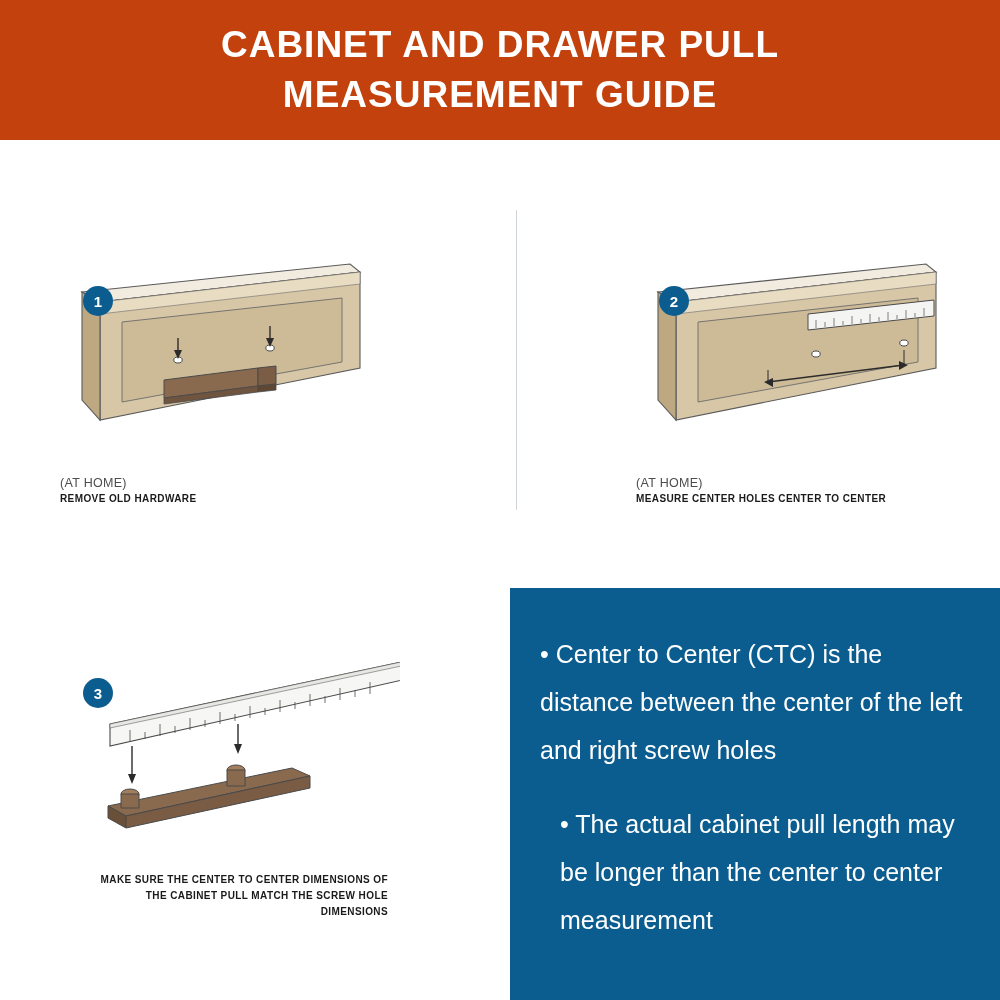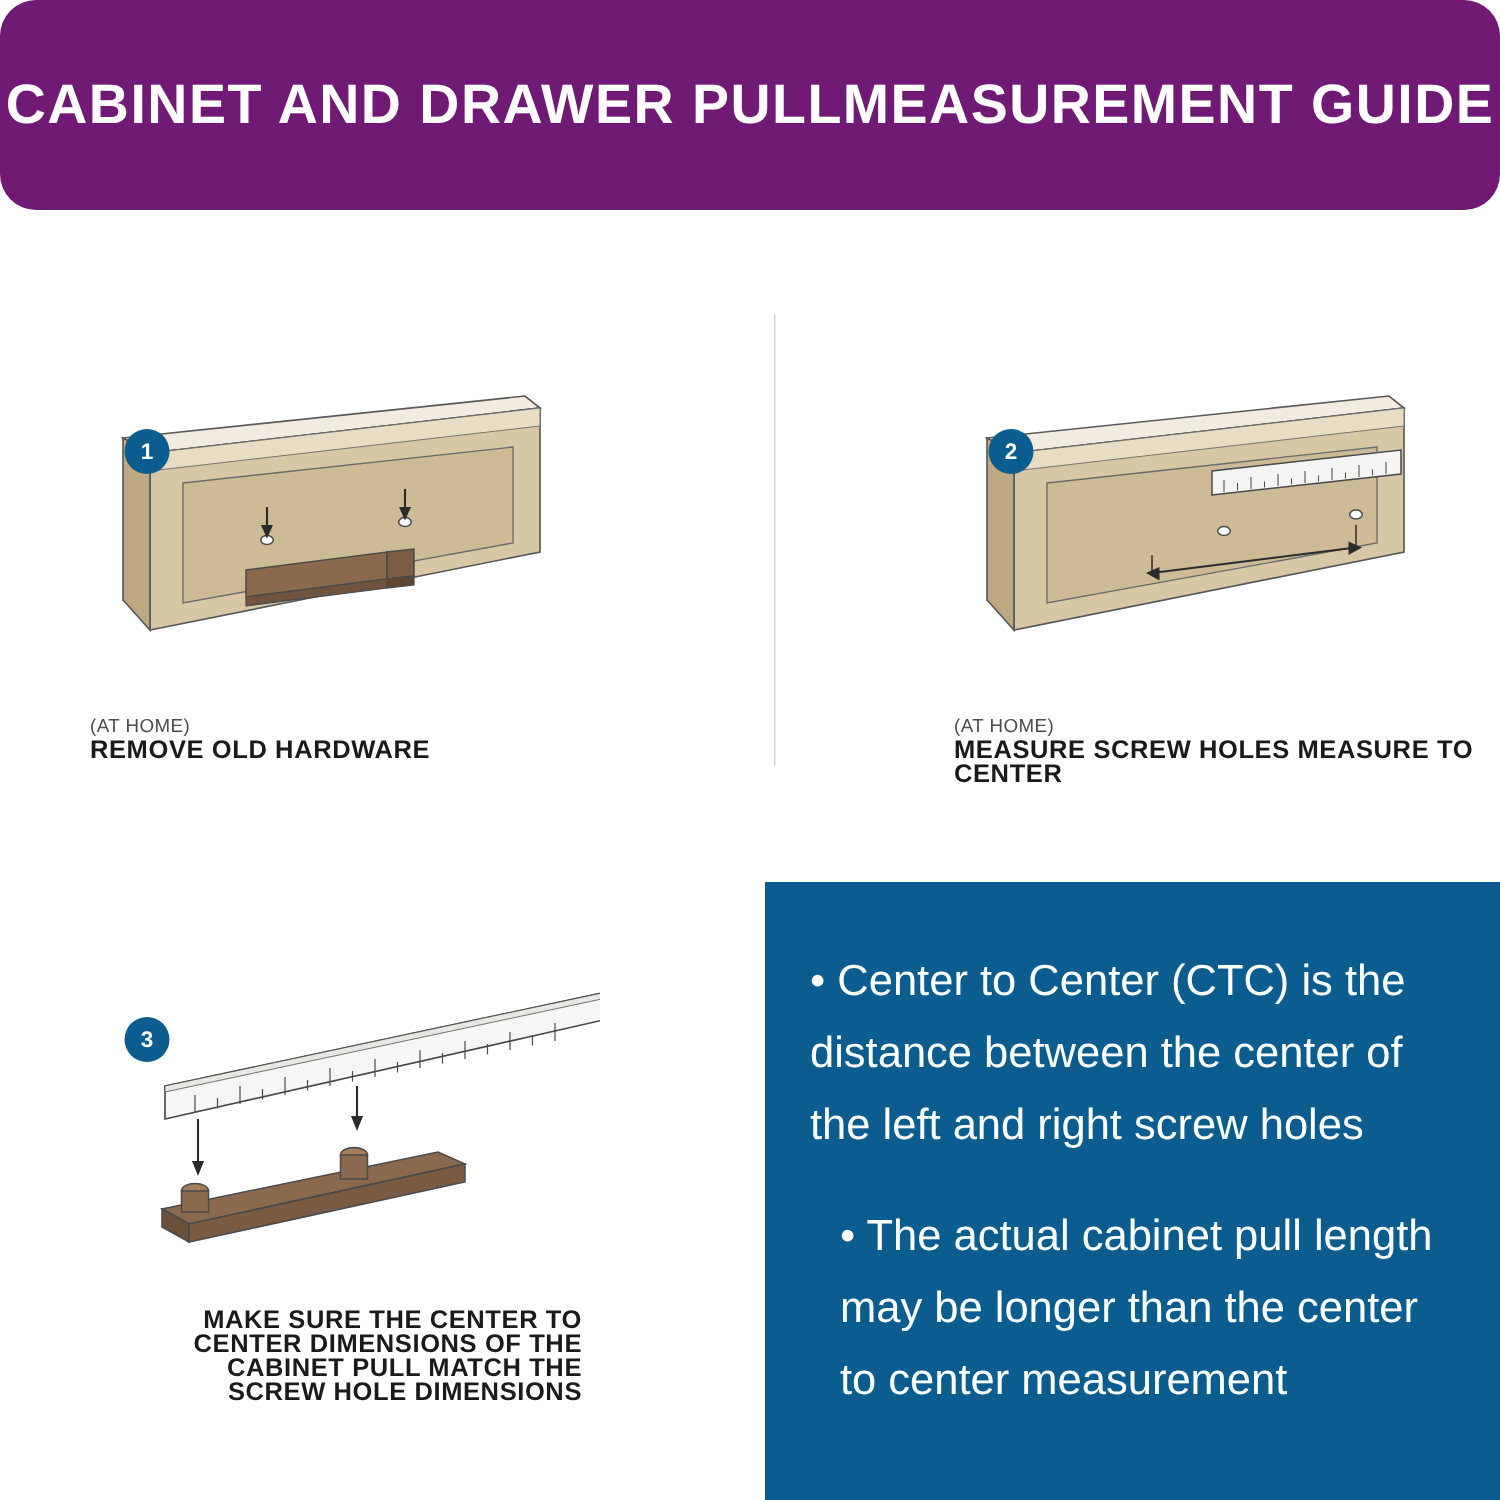--- a/index.html
+++ b/index.html
@@ -20,26 +20,25 @@
     background: #ffffff;
   }
 
   
   .header {
     position: absolute;
     left: 0;
     top: 0;
     width: 1000px;
     height: 140px;
-    background: #701a75;
+    background: #c2410c;
     display: flex;
-    flex-direction: row;
+    flex-direction: column;
     align-items: center;
     justify-content: center;
-    border-radius: 24px;
   }
   .header-line {
     color: #ffffff;
     font-size: 37px;
     font-weight: bold;
     letter-spacing: 1.0px;
     line-height: 50px;
     text-align: center;
     text-transform: uppercase;
   }
@@ -65,21 +64,21 @@
     justify-content: center;
     z-index: 5;
   }
   .caption-small {
     font-size: 12.5px;
     color: #4d4d4d;
     letter-spacing: 0.3px;
     margin-bottom: 1px;
   }
   .caption-bold {
-    font-size: 17px;
+    font-size: 10px;
     color: #1a1a1a;
     font-weight: bold;
     letter-spacing: 0.4px;
     line-height: 16px;
   }
 
   .divider-v {
     position: absolute;
     left: 516px;
     top: 210px;
@@ -94,21 +93,21 @@
     left: 510px;
     top: 588px;
     width: 490px;
     height: 412px;
     background: #0b5d8f;
     box-sizing: border-box;
     padding: 42px 30px 30px 30px;
   }
   .note {
     color: #ffffff;
-    font-size: 29px;
+    font-size: 25px;
     line-height: 48px;
     margin-bottom: 26px;
   }
   .note:last-child { margin-bottom: 0; margin-left: 20px; }
 
   .step3-caption {
     position: absolute;
     left: 88px;
     top: 872px;
     width: 300px;
@@ -199,21 +198,21 @@
         <line x1="132" y1="132" x2="268" y2="115" stroke="#2b2b2b" stroke-width="1.3"></line>
         <polygon points="128,132 137,128 137,137" fill="#2b2b2b"></polygon>
         <polygon points="272,115 263,111 263,120" fill="#2b2b2b"></polygon>
         <line x1="132" y1="132" x2="132" y2="120" stroke="#2b2b2b" stroke-width="1"></line>
         <line x1="268" y1="115" x2="268" y2="100" stroke="#2b2b2b" stroke-width="1"></line>
       </svg>
       <div class="badge" style="left:23px; top:36px;">2</div>
     </div>
     <div style="margin-top:12px;">
       <div class="caption-small">(AT HOME)</div>
-      <div class="caption-bold">MEASURE SCREW HOLES MEASURE TO CENTER</div>
+      <div class="caption-bold">MEASURE CENTER HOLES CENTER TO CENTER</div>
     </div>
   </div>
 
   <div class="step" style="left:60px; top:636px; width:420px;">
     <div class="step-art">
       <svg width="340" height="210" viewBox="0 0 340 210">
 
         <polygon points="50,88 360,22 360,40 50,110" fill="#f6f6f4" stroke="#4a4a4a" stroke-width="1.1"></polygon>
         <polygon points="50,88 360,22 360,26 50,92" fill="#e7e7e3" stroke="#4a4a4a" stroke-width="0.5"></polygon>
         <g stroke="#4a4a4a" stroke-width="0.8">

